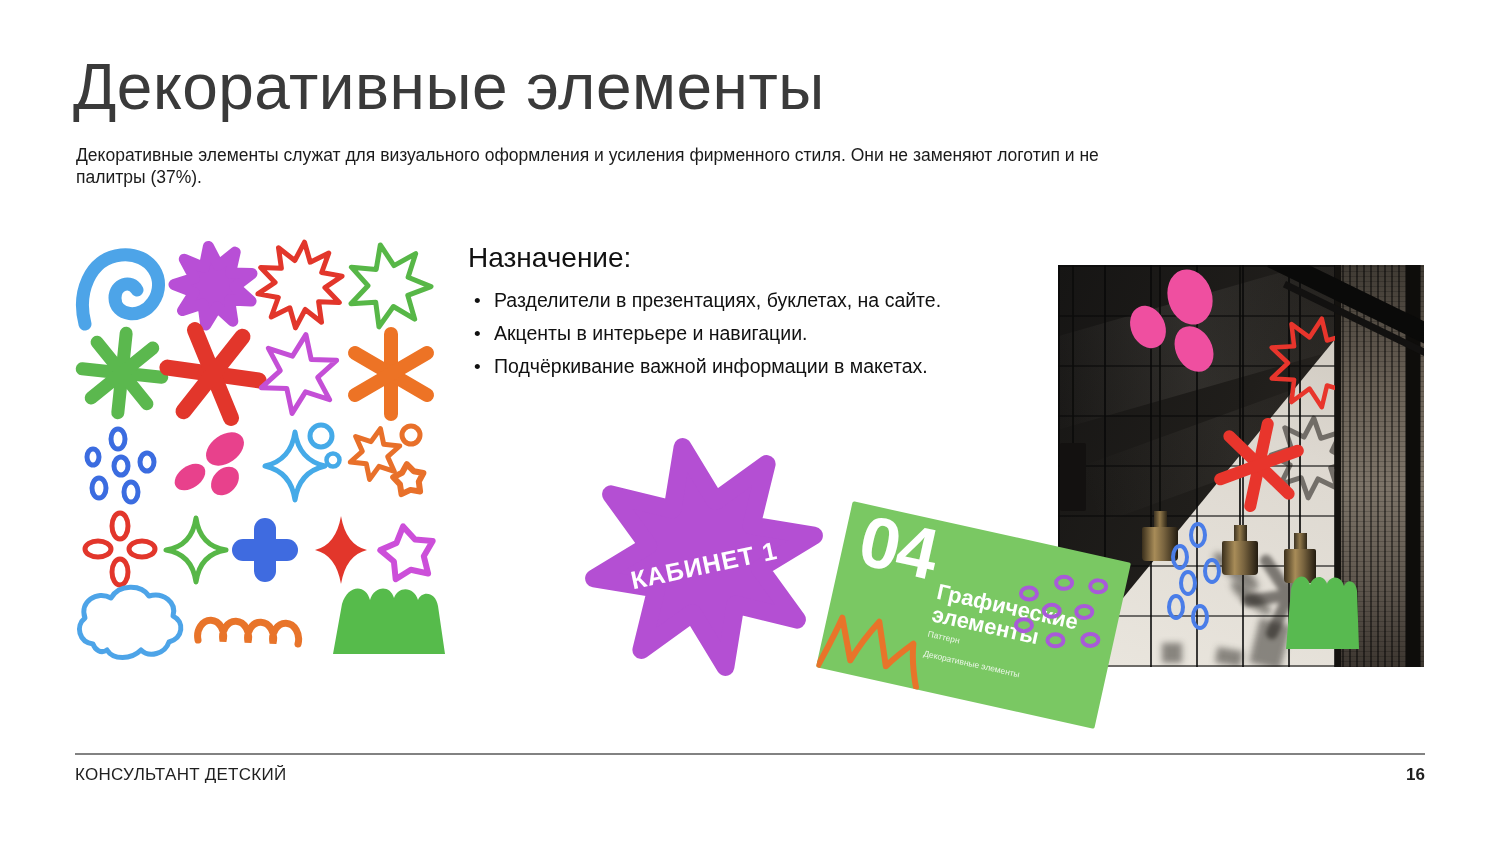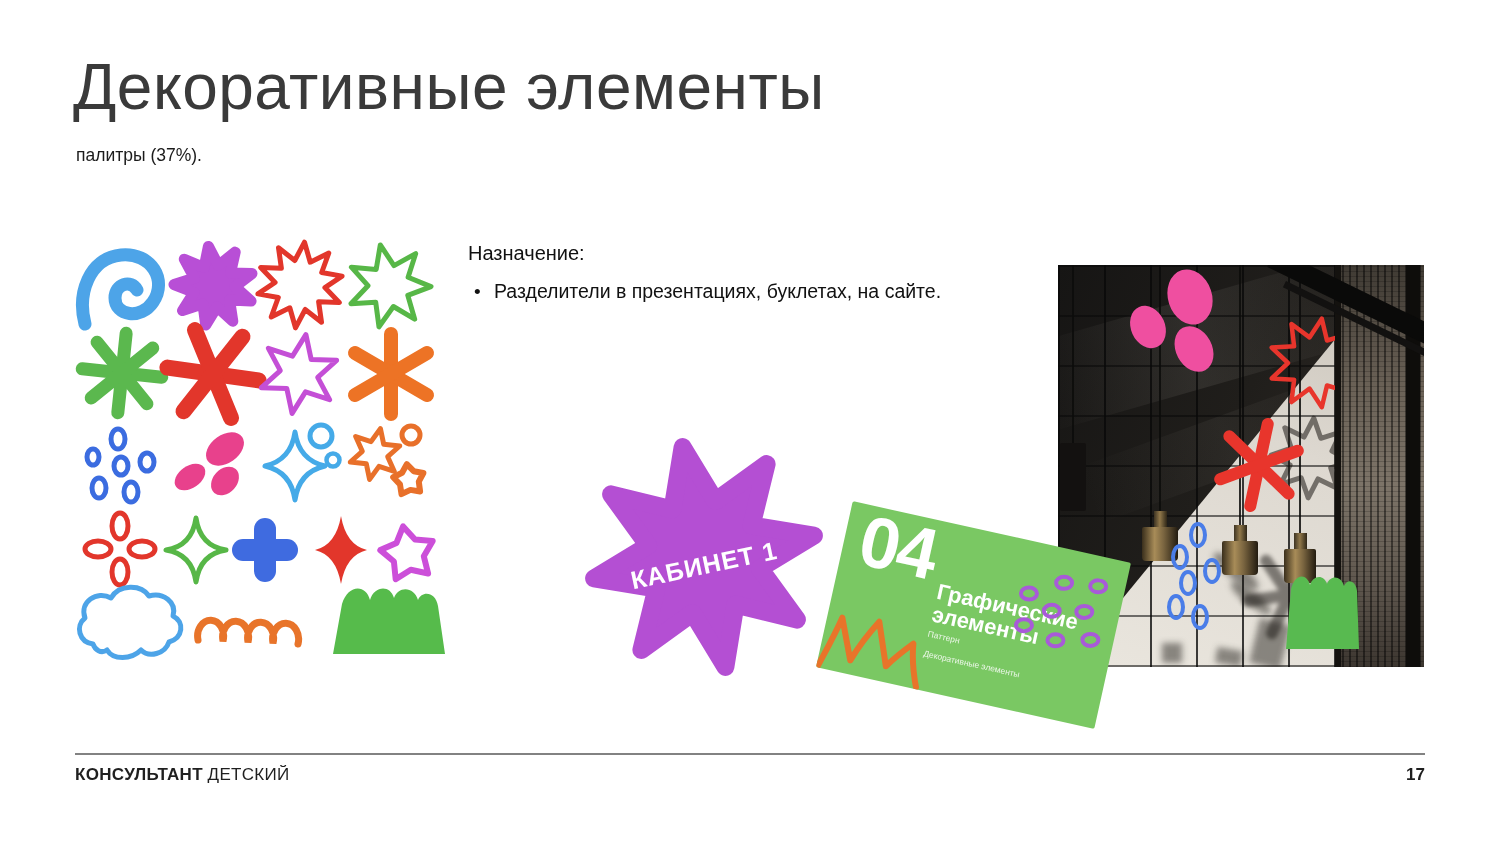--- a/index.html
+++ b/index.html
@@ -7,21 +7,21 @@
          font-family:"Liberation Sans","DejaVu Sans",sans-serif;color:#1e1e1e;}
 
   
   .title{position:absolute;left:73px;top:50px;font-size:64px;font-weight:500;color:#3a3a3a;
          letter-spacing:0.5px;white-space:nowrap;}
   .intro{position:absolute;left:76px;top:144px;font-size:17.5px;line-height:22px;color:#1b1b1b;}
   .intro div{white-space:nowrap;}
 
   
   .purpose{position:absolute;left:468px;top:242px;}
-  .purpose-heading{font-size:20px;color:#111;}
+  .purpose-heading{font-size:28px;color:#111;}
   .purpose-list{list-style:none;margin:10px 0 0 0;padding:0;}
   .purpose-list li{position:relative;font-size:19.5px;line-height:33px;padding-left:26px;color:#111;white-space:nowrap;}
   .purpose-list li::before{content:"•";position:absolute;left:6px;top:0;font-size:19px;}
 
   
   .el-grid{position:absolute;left:75px;top:236px;width:382px;height:420px;}
   .el{position:absolute;}
   .el svg{display:block;overflow:visible;}
 
   
@@ -70,33 +70,34 @@
   .card-number{position:absolute;left:16px;top:-6px;font-size:72px;font-weight:bold;color:#fff;letter-spacing:-2px;}
   .card-title{position:absolute;left:102px;top:58px;font-size:22px;line-height:23px;font-weight:bold;color:#fff;}
   .card-items{position:absolute;left:102px;top:108px;font-size:8.5px;color:rgba(255,255,255,0.85);}
   .card-items div{margin-bottom:10px;}
   .card-rings{position:absolute;left:178px;top:22px;}
   .card-crown{position:absolute;left:-8px;top:100px;}
 
   
   .footer-rule{position:absolute;left:75px;top:753px;width:1350px;height:2px;background:#828282;}
   .footer-brand{position:absolute;left:75px;top:765px;font-size:17px;color:#1f1f1f;white-space:nowrap;}
-  .footer-brand .b{font-weight:bold;letter-spacing:0.3px;}
+  .footer-brand .b{font-weight:normal;letter-spacing:0.3px;}
   .footer-brand .l{font-weight:400;letter-spacing:0.3px;}
   .footer-center{position:absolute;left:375px;top:766px;width:750px;text-align:center;font-size:16.5px;color:#1f1f1f;}
   .footer-page{position:absolute;right:75px;top:765px;font-size:17px;font-weight:bold;color:#1f1f1f;}
 </style>
 </head>
 <body>
 
 <div class="slide">
 
   <div class="title">Декоративные элементы</div>
 
   <div class="intro">
+    <div>Декоративные элементы служат для визуального оформления и усиления фирменного стиля. Они не заменяют логотип и не</div>
     <div>палитры (37%).</div>
   </div>
 
   <div class="el-grid">
 
     <div class="el" style="left:0;top:10px">
       <svg width="95" height="85" viewBox="0 0 95 85">
           <path d="M 10,78 C 2,48 14,12 46,9 C 76,6 93,34 78,56 C 66,74 40,70 40,52 C 40,38 56,33 62,44" fill="none" stroke-width="13" stroke-linecap="round" stroke="#4da4e8"></path>
         </svg>
     </div>
@@ -253,20 +254,22 @@
       <svg width="118" height="80" viewBox="0 0 118 80">
           <path d="M 2,78 L 11,28 C 17,8 35,8 39,24 C 43,10 59,8 63,22 C 67,10 83,10 87,24 C 91,14 105,16 107,30 L 114,78 Z" fill="#56bb4b"></path>
         </svg>
     </div>
   </div>
 
   <div class="purpose">
     <div class="purpose-heading">Назначение:</div>
     <ul class="purpose-list">
       <li>Разделители в презентациях, буклетах, на сайте.</li>
+      <li>Акценты в интерьере и навигации.</li>
+      <li>Подчёркивание важной информации в макетах.</li>
     </ul>
   </div>
 
   <div class="photo">
     <div class="ph-glass"></div>
     <div class="ph-refl"></div>
     <div class="ph-refl2"></div>
     <div class="ph-light"></div>
     <div class="ph-grid"></div>
 
@@ -375,15 +378,15 @@
     <svg class="card-crown" width="140" height="78" viewBox="0 0 140 78">
       <path d="M 8,74 C 14,52 19,36 23,16 L 40,56 C 46,38 52,26 60,12 L 76,54 C 84,42 90,35 98,26 C 100,42 104,54 110,68" fill="none" stroke-width="6" stroke-linecap="round" stroke-linejoin="round" stroke="#e8742a"></path>
       </svg>
   </div>
 
   <div class="footer-rule"></div>
   <div class="footer-brand">
     <span class="b">КОНСУЛЬТАНТ</span>
     <span class="l">ДЕТСКИЙ</span>
   </div>
-  <div class="footer-page">17</div>
+  <div class="footer-page">16</div>
 
 </div>
 
 </body></html>

